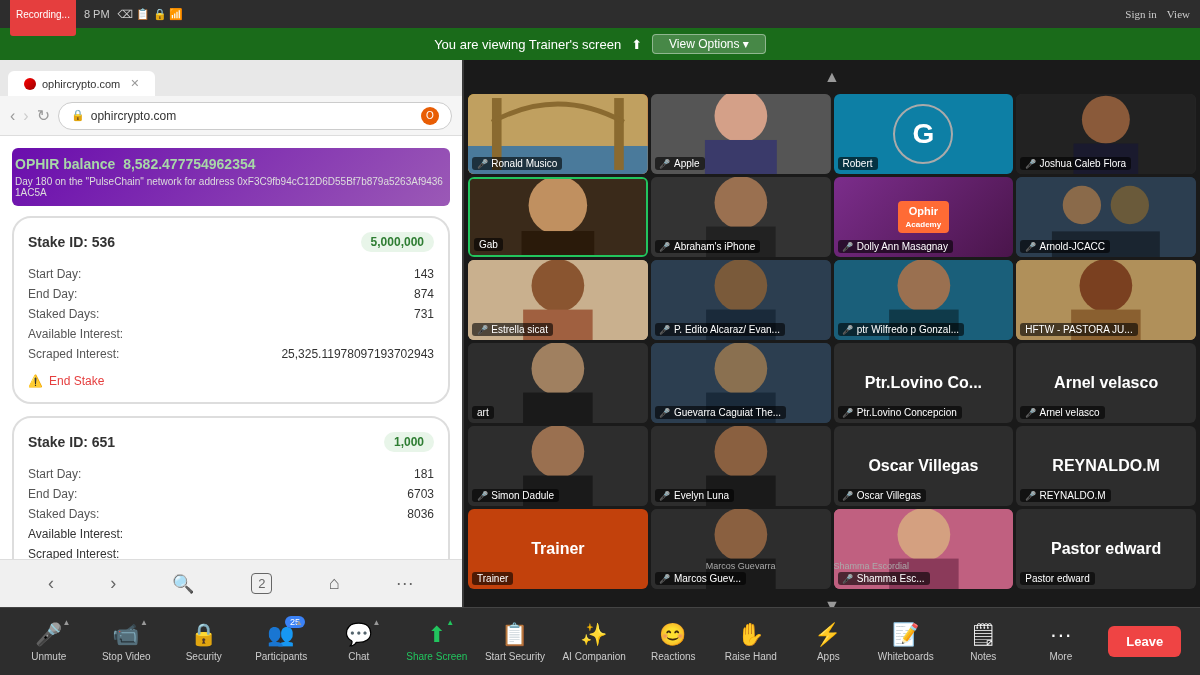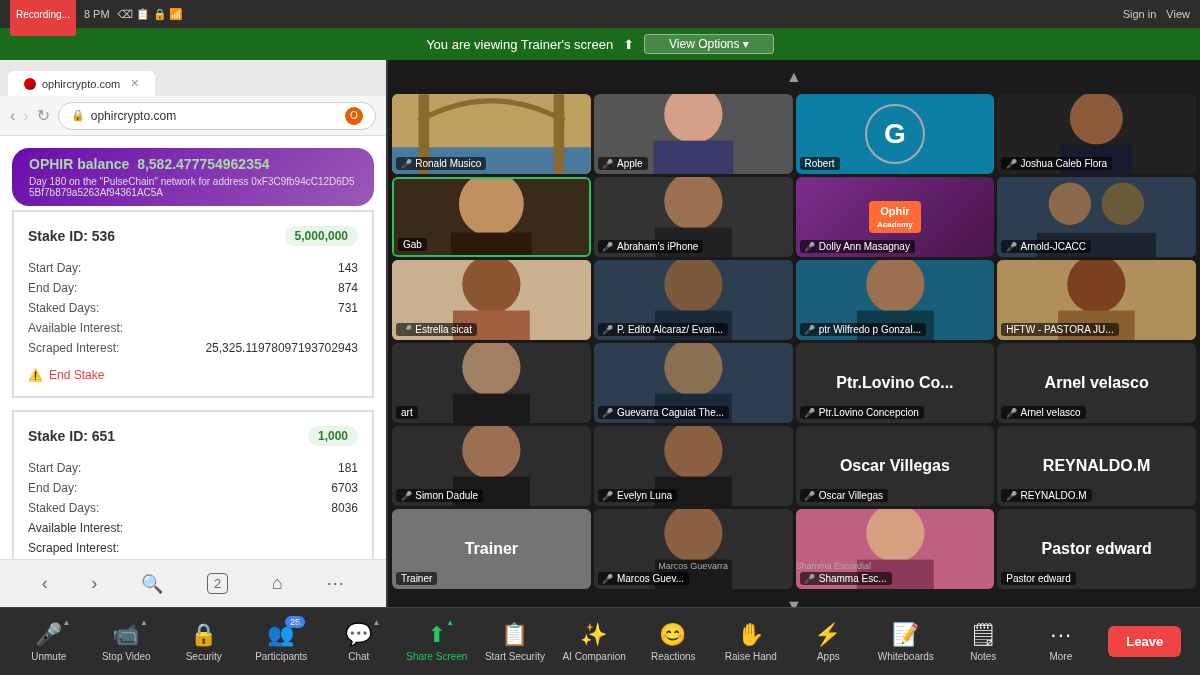--- a/index.html
+++ b/index.html
@@ -30,20 +30,21 @@
       gap: 8px;
       font-size: 11px;
       color: #ccc;
     }
     .top-bar-right {
       display: flex;
       align-items: center;
       gap: 10px;
       font-size: 11px;
       color: #ccc;
+      font-family: Liberation Serif, serif;
     }
     .recording-badge {
       background: #e53e3e;
       color: white;
       padding: 16px 6px;
       border-radius: 3px;
       font-size: 10px;
     }
 
     
@@ -57,39 +58,39 @@
       justify-content: center;
       gap: 10px;
       font-size: 13px;
       color: white;
       z-index: 99;
     }
     .view-options-btn {
       background: rgba(255,255,255,0.2);
       border: 1px solid rgba(255,255,255,0.4);
       color: white;
-      padding: 2px 24px;
+      padding: 2px 16px;
       border-radius: 4px;
       font-size: 12px;
       cursor: pointer;
     }
 
     
     .main-content {
       position: absolute;
       top: 60px;
       left: 0;
       right: 0;
       bottom: 68px;
       display: flex;
     }
 
     
     .browser-panel {
-      width: 388px;
+      width: 464px;
       background: #fff;
       flex-shrink: 0;
       border-right: 2px solid #3a3a3a;
       overflow: hidden;
       display: flex;
       flex-direction: column;
     }
 
     .browser-tabs {
       background: #e8e8e8;
@@ -142,40 +143,40 @@
     .browser-body {
       flex: 1;
       overflow-y: auto;
       background: #fff;
       padding: 12px;
     }
 
     .ophir-header {
       background: linear-gradient(135deg, #6a0dad, #9b59b6);
       color: white;
-      padding: 8px 17px;
-      border-radius: 17px;
-      margin-bottom: 4px;
+      padding: 8px 3px;
+      border-radius: 6px;
+      margin-bottom: 10px;
       font-size: 12px;
     }
     .ophir-balance {
       font-size: 14px;
       font-weight: bold;
       color: #a8d8a8;
       margin-bottom: 4px;
     }
     .pulse-chain-text {
       font-size: 10px;
       color: #ddd;
       word-break: break-all;
     }
 
     .stake-card {
       border: 2px solid #ddd;
-      border-radius: 0;
+      border-radius: 19px;
       padding: 14px;
       margin-bottom: 12px;
     }
     .stake-header {
       display: flex;
       justify-content: space-between;
       align-items: center;
       margin-bottom: 12px;
     }
     .stake-id {
@@ -756,21 +757,21 @@
       <div class="participant-tile bg-dark">
         <div style="display:flex;flex-direction:column;align-items:center;justify-content:center;height:100%;width:100%;padding:8px;">
           <div class="tile-text-name">REYNALDO.M</div>
         </div>
         <div class="tile-name">
           <span class="mic-icon">🎤</span>
           <span>REYNALDO.M</span>
         </div>
       </div>
 
-      <div class="participant-tile" style="background:#737373;">
+      <div class="participant-tile" style="background:#c2410c;">
         <div style="display:flex;flex-direction:column;align-items:center;justify-content:center;height:100%;width:100%;padding:8px;">
           <div class="tile-text-name">Trainer</div>
         </div>
         <div class="tile-name">
           <span>Trainer</span>
         </div>
       </div>
 
       <div class="participant-tile bg-dark">
         <div style="position:absolute;inset:0;display:flex;align-items:center;justify-content:center;">

